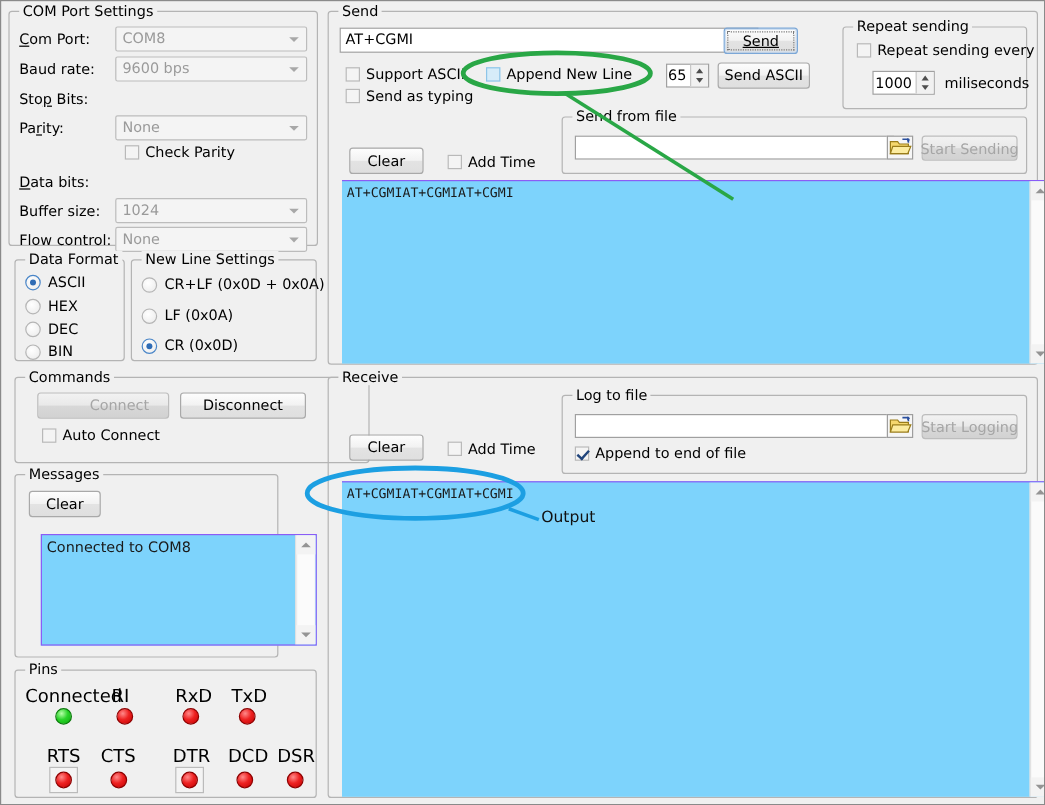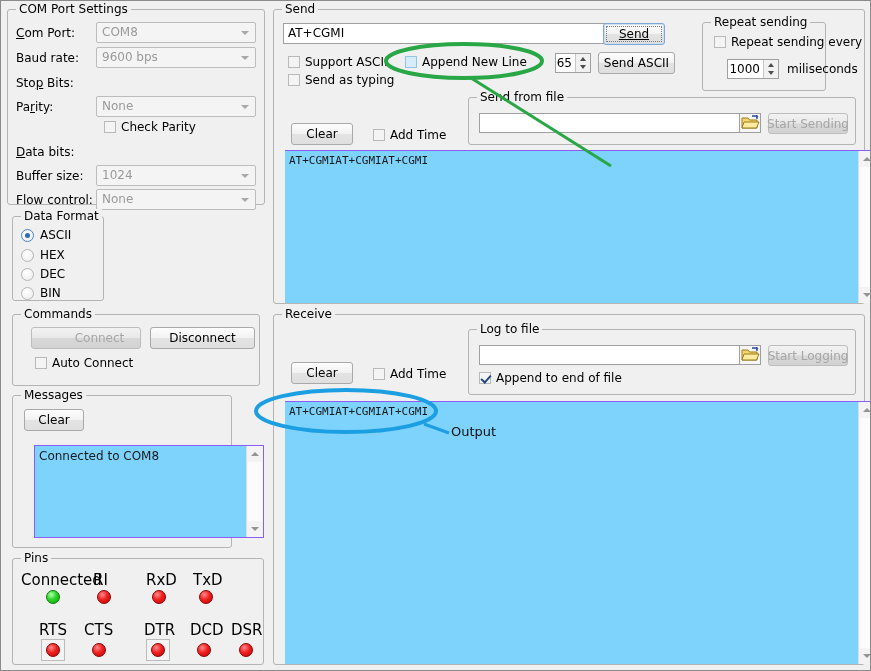--- a/index.html
+++ b/index.html
@@ -420,22 +420,37 @@
     <div class="radio" style="left:8px; top:50px;">
       <span class="dot"></span>
       <span>DEC</span>
     </div>
     <div class="radio" style="left:8px; top:69px;">
       <span class="dot"></span>
       <span>BIN</span>
     </div>
   </div>
 
-
-  <div class="group" style="left:11px; top:313px; width:248px; height:72px;">
+  <div class="group" style="left:108px; top:215px; width:155px; height:85px;">
+    <span class="group-title">New Line Settings</span>
+    <div class="radio" style="left:8px; top:13px;">
+      <span class="dot"></span>
+      <span>CR+LF (0x0D + 0x0A)</span>
+    </div>
+    <div class="radio" style="left:8px; top:39px;">
+      <span class="dot"></span>
+      <span>LF (0x0A)</span>
+    </div>
+    <div class="radio on" style="left:8px; top:64px;">
+      <span class="dot"></span>
+      <span>CR (0x0D)</span>
+    </div>
+  </div>
+
+  <div class="group" style="left:11px; top:313px; width:296px; height:72px;">
     <span class="group-title">Commands</span>
     <div class="btn disabled" style="left:18px; top:12px; width:110px; height:22px;padding-left:27px;">
       <span>Connect</span>
     </div>
     <div class="btn" style="left:137px; top:12px; width:105px; height:22px;">
       <span>Disconnect</span>
     </div>
     <div class="check" style="left:22px; top:41px;">
       <span class="box"></span>
       <span class="ctext">Auto Connect</span>
@@ -526,21 +541,21 @@
 
     <div class="btn" style="left:17px; top:113px; width:62px; height:22px;">
       <span>Clear</span>
     </div>
 
     <div class="check" style="left:99px; top:118px;">
       <span class="box"></span>
       <span class="ctext">Add Time</span>
     </div>
 
-    <div class="group" style="left:428px; top:12px; width:124px; height:69px;">
+    <div class="group" style="left:428px; top:12px; width:154px; height:69px;">
       <span class="group-title">Repeat sending</span>
       <div class="check" style="left:11px; top:12px;">
         <span class="box"></span>
         <span class="ctext">Repeat sending every</span>
       </div>
       <div class="spin" style="left:24px; top:36px; width:52px;">
         <span class="val">1000</span>
         <span class="btns">
           <span class="up"></span>
           <span class="dn"></span>

